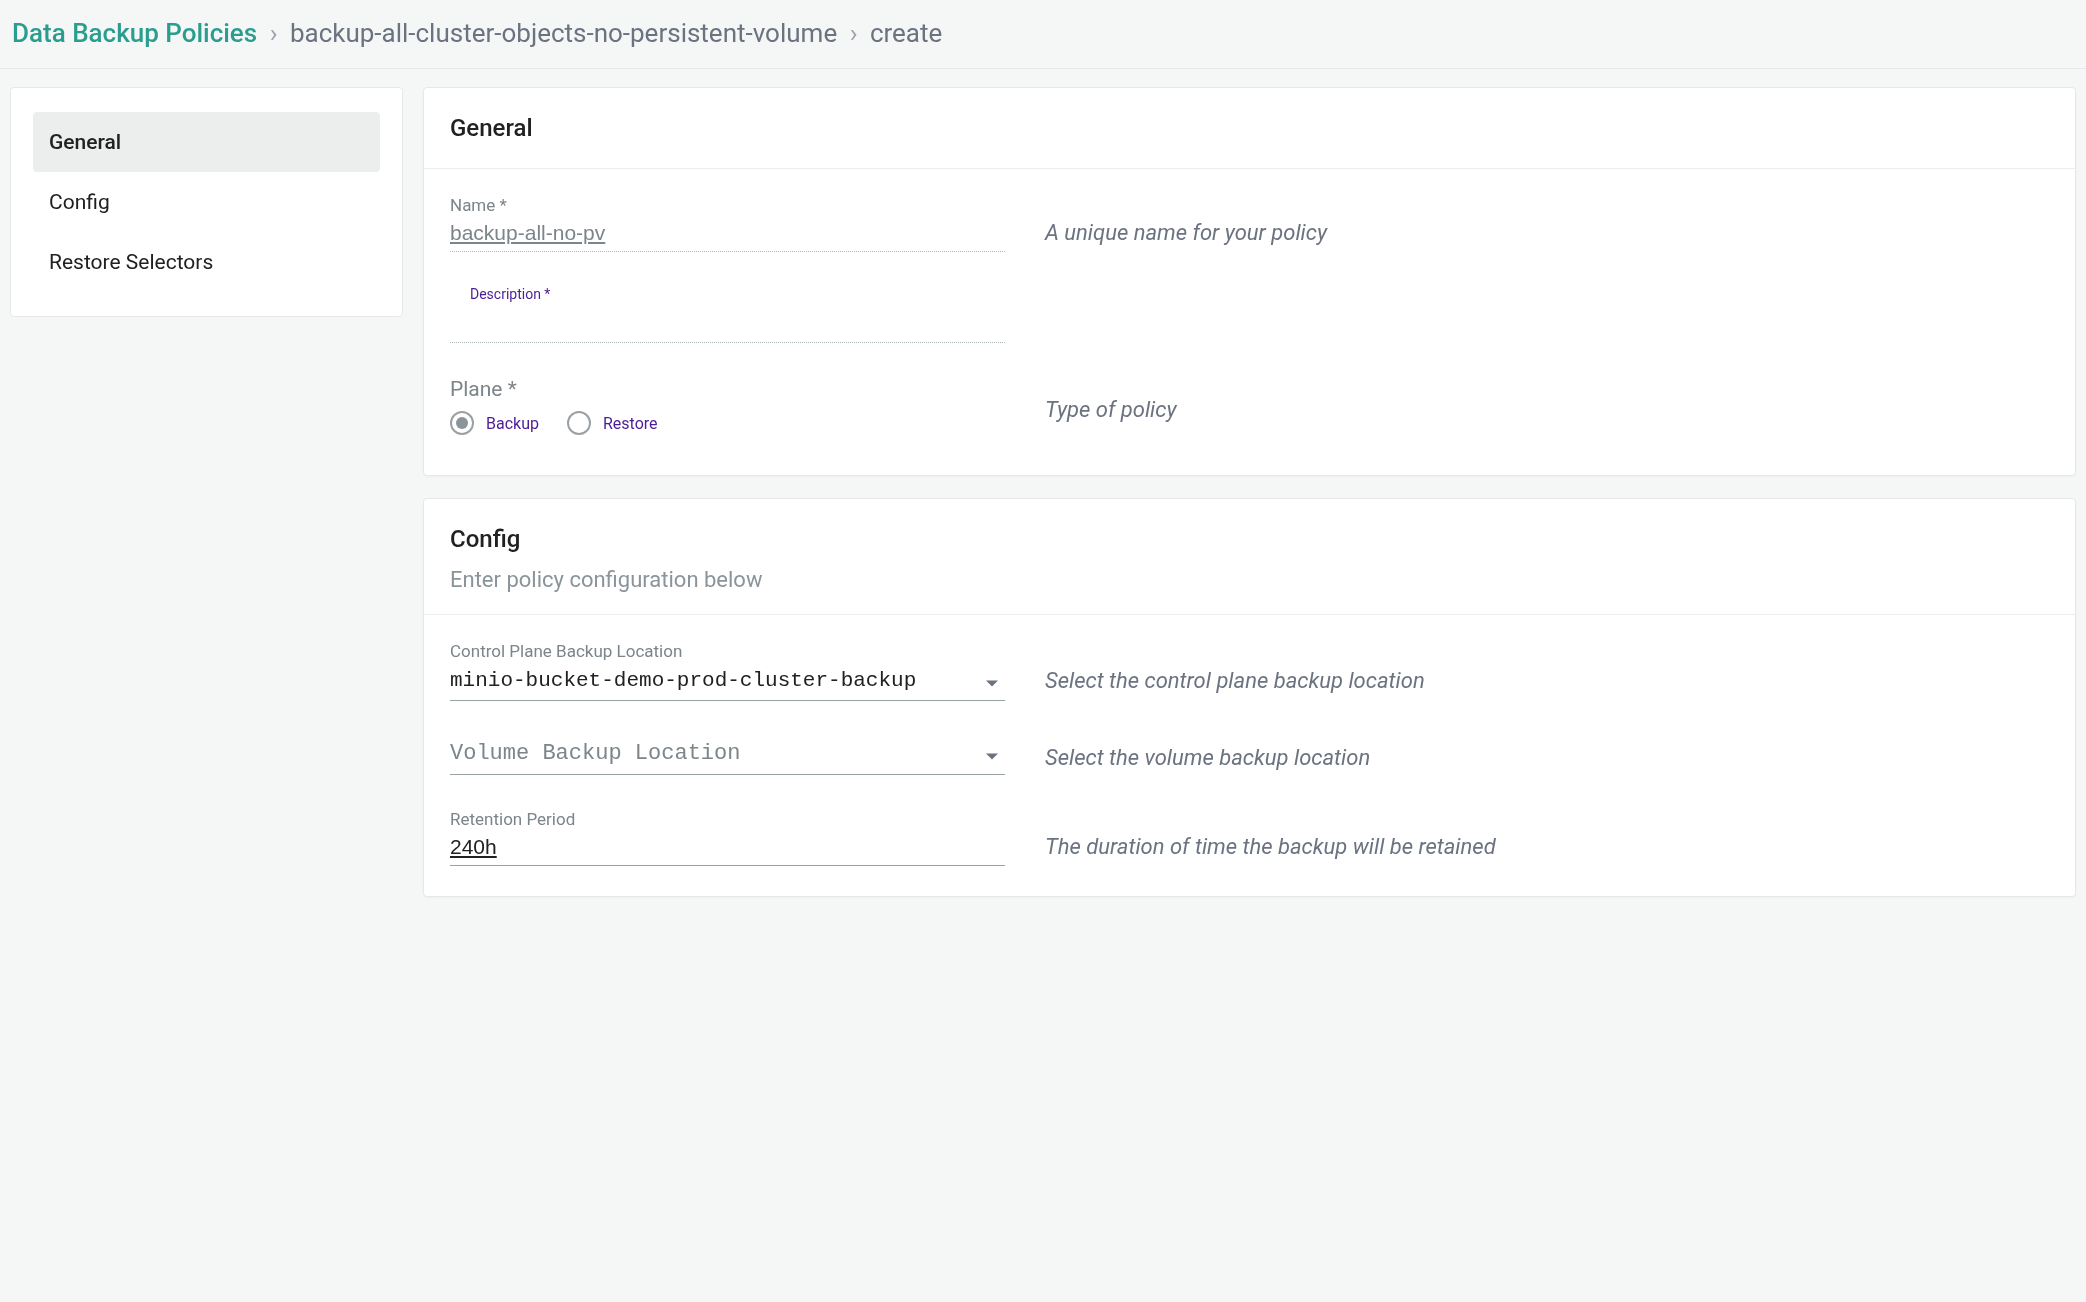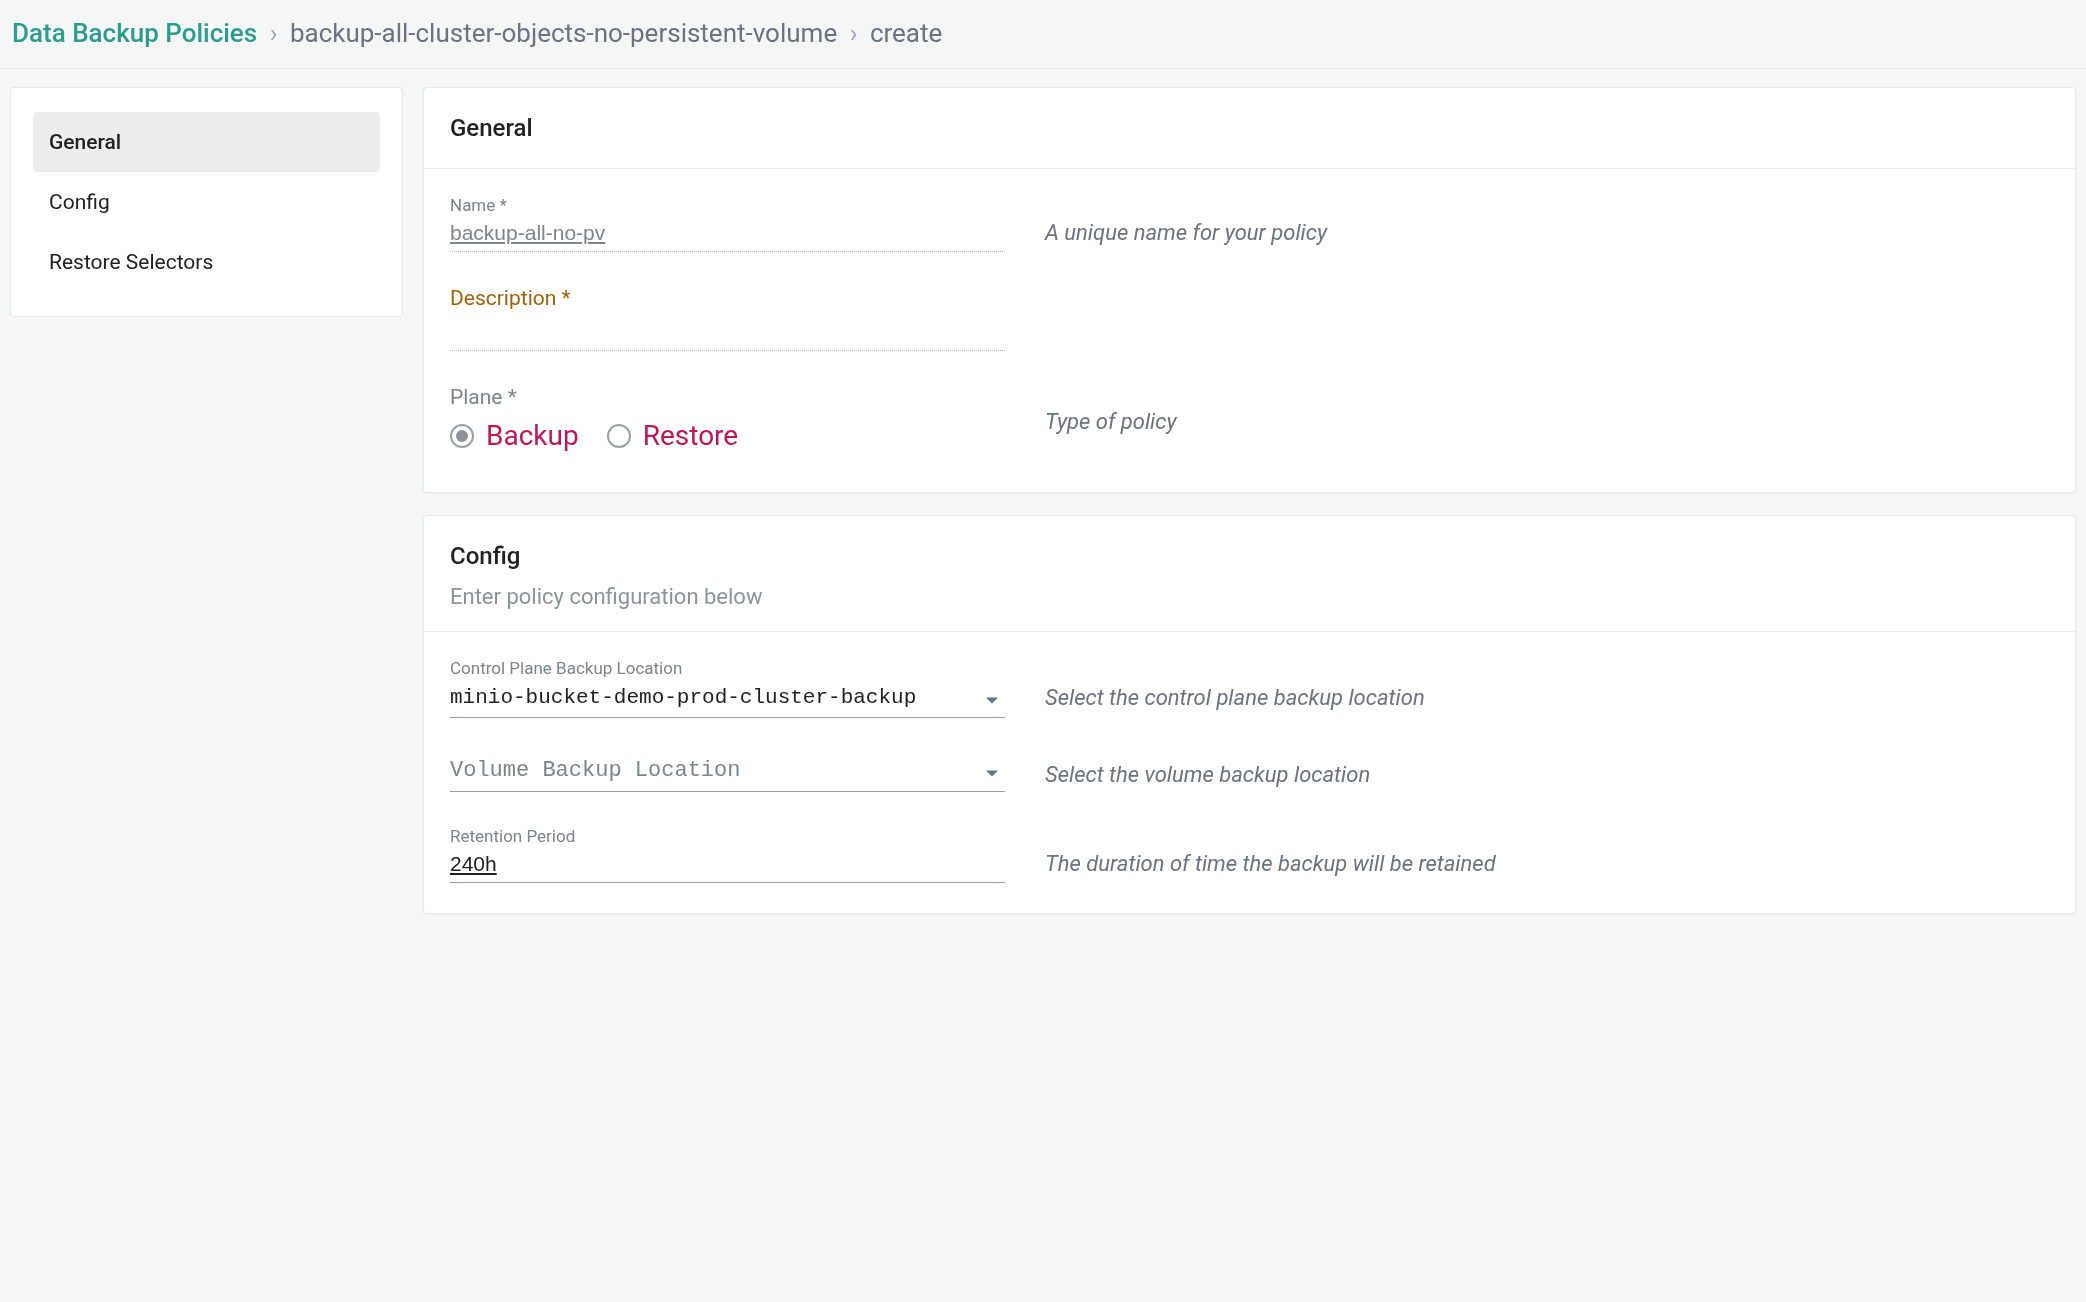--- a/index.html
+++ b/index.html
@@ -103,23 +103,24 @@
     font-size: 22px;
     padding-top: 18px;
   }
   .field-label {
     font-size: 17px;
     color: #7b858a;
     margin-bottom: 2px;
     display: block;
   }
   .field-label.big {
-    font-size: 21px;
-    color: #a16207;
+    font-size: 14px;
+    color: #4c1d95;
     margin-bottom: 6px;
+    margin-left: 20px;
   }
   .text-input {
     width: 100%;
     border: none;
     border-bottom: 1px dotted #b0b7ba;
     background: transparent;
     font-size: 21px;
     color: #7b858a;
     padding: 4px 0 6px 0;
     outline: none;
@@ -159,22 +160,22 @@
   .radio-group {
     display: flex;
     gap: 28px;
     align-items: center;
     margin-top: 10px;
   }
   .radio-option {
     display: flex;
     align-items: center;
     gap: 12px;
-    font-size: 28px;
-    color: #be185d;
+    font-size: 16px;
+    color: #4c1d95;
     cursor: pointer;
   }
   .radio-circle {
     width: 24px;
     height: 24px;
     border: 2px solid #9aa1a4;
     border-radius: 50%;
     display: inline-flex;
     align-items: center;
     justify-content: center;

